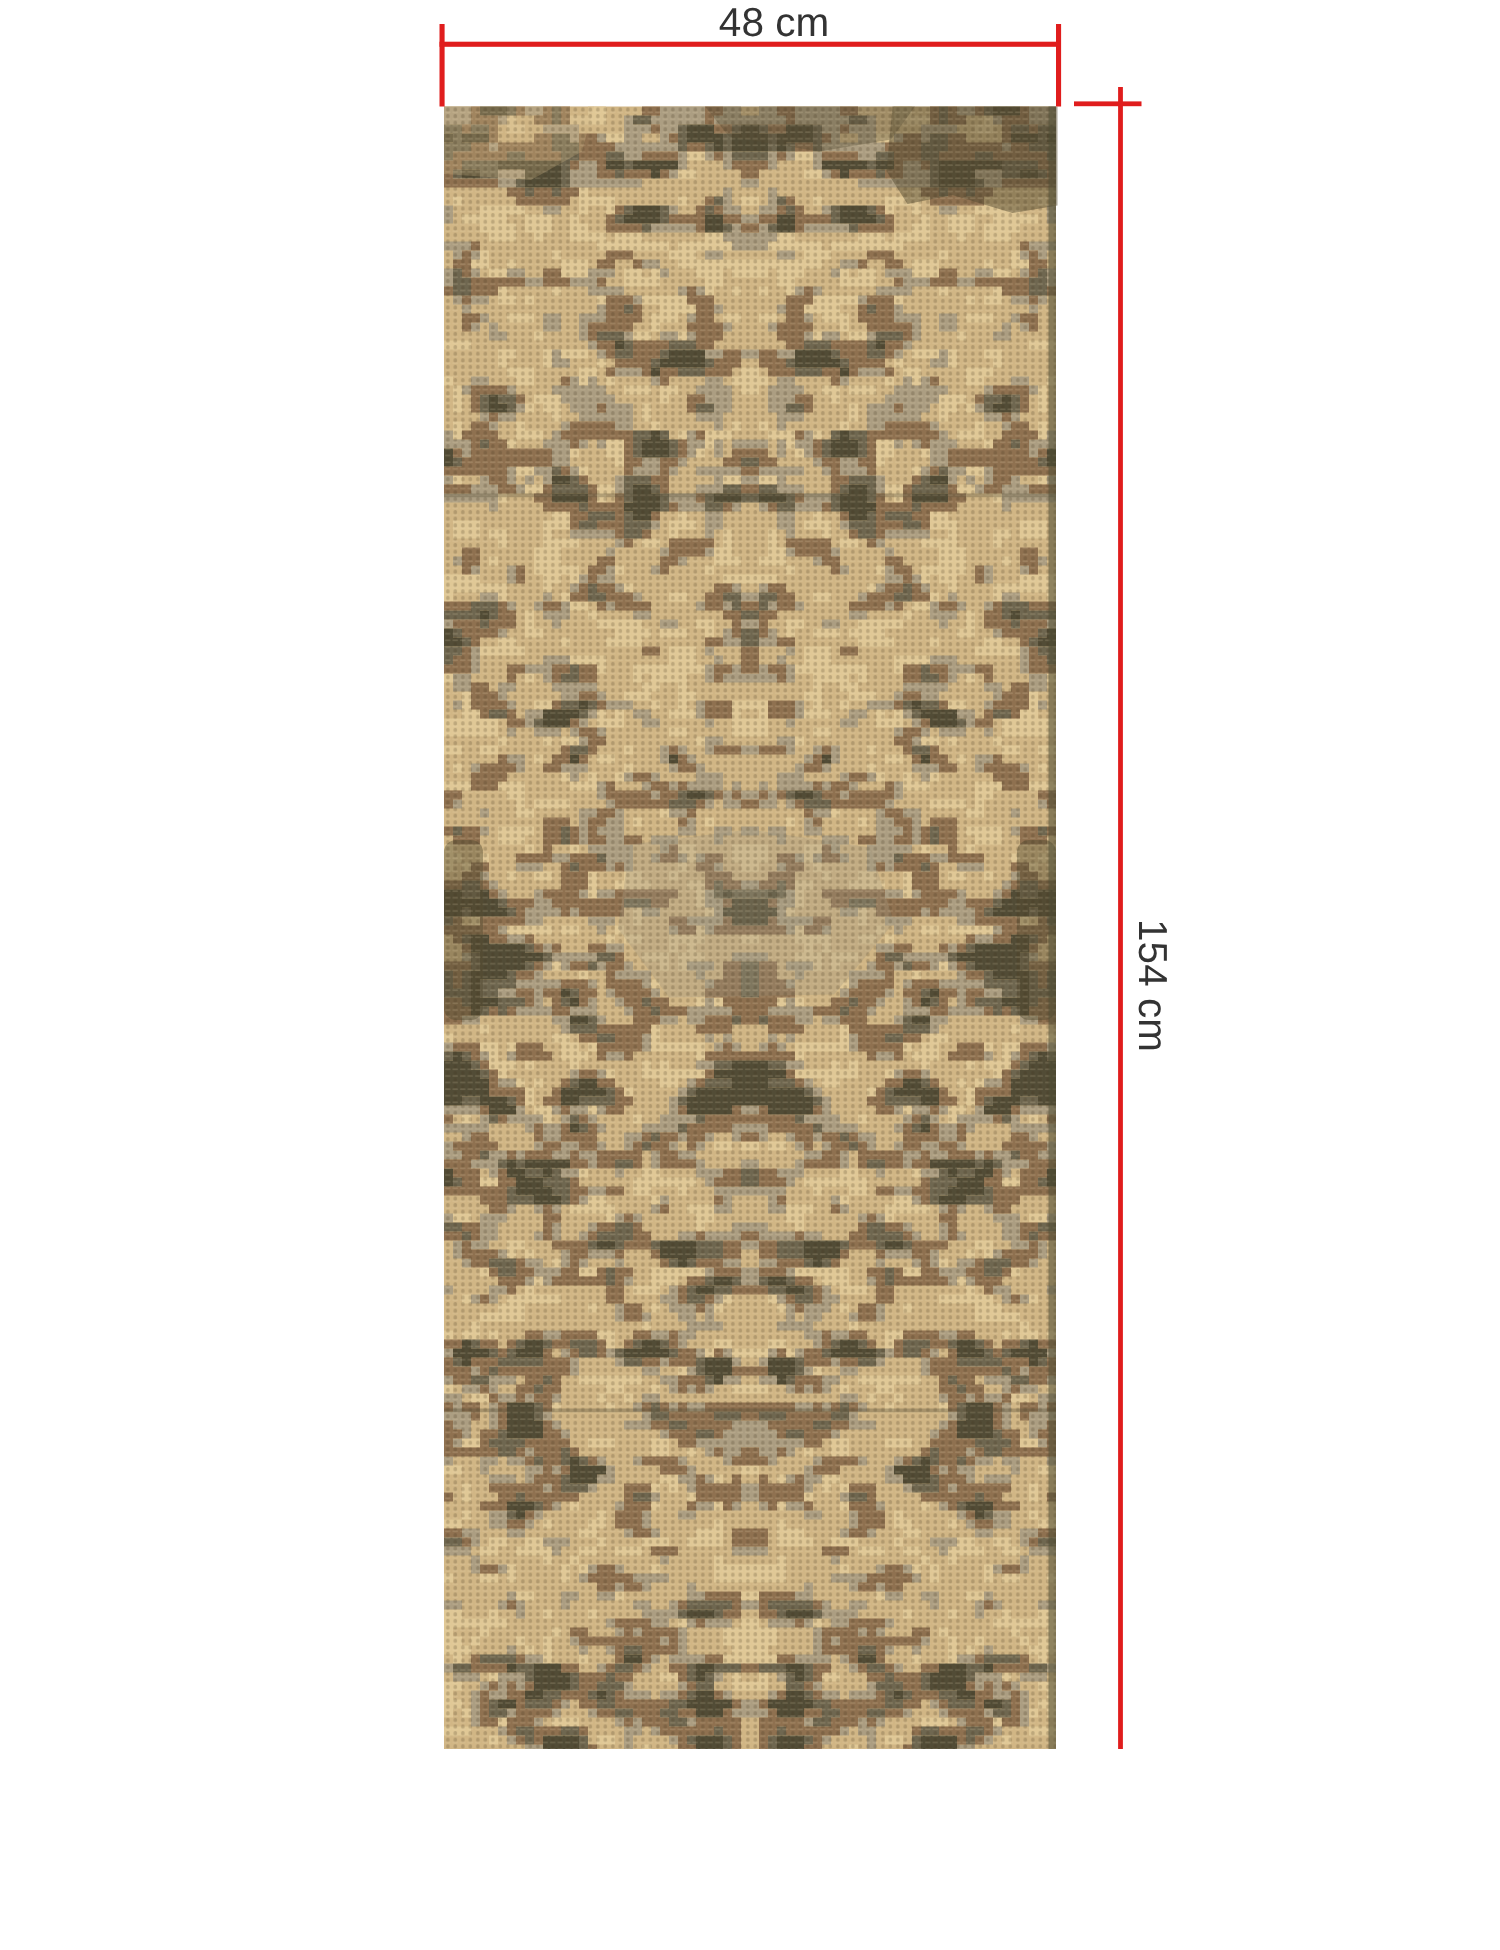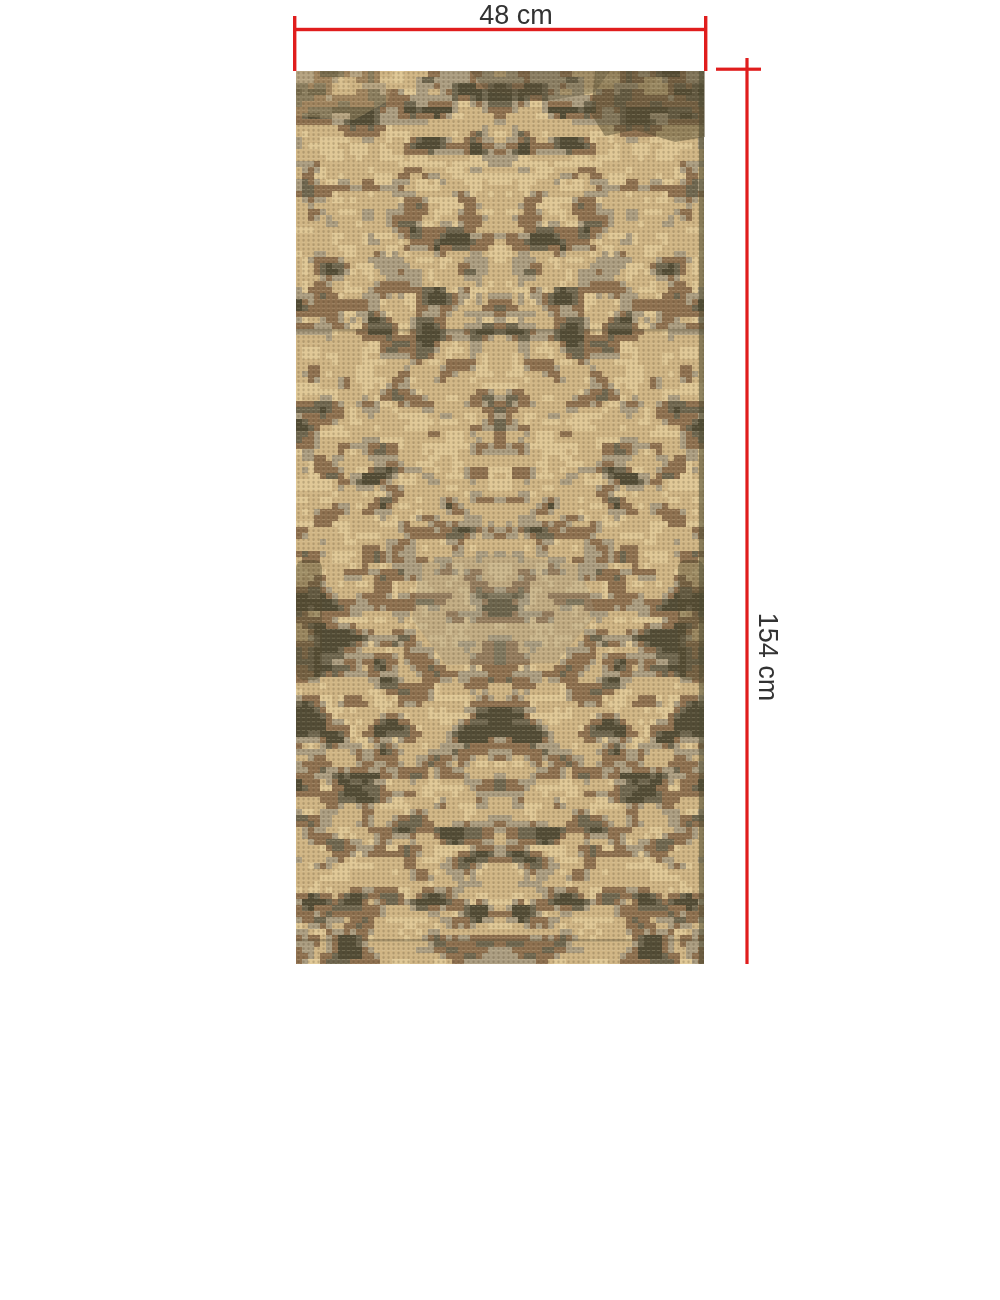--- a/index.html
+++ b/index.html
@@ -1,16 +1,16 @@
 <!DOCTYPE html>
 <html><head>
 <meta charset="utf-8">
 <style>
   html,body { margin:0; padding:0; background:#ffffff; }
-  .page { position:relative; width:1000px; height:964px; background:#bef264;
+  .page { position:relative; width:1000px; height:1166px; background:#bef264;
           font-family:"Liberation Sans", sans-serif; overflow:hidden; }
 </style>
 </head>
 <body>
 
 <div class="page">
 <svg width="1000" height="1300" viewBox="0 0 1000 1300" xmlns="http://www.w3.org/2000/svg">
 <defs>
 
 <pattern id="mesh" width="5" height="4.4" patternUnits="userSpaceOnUse">

